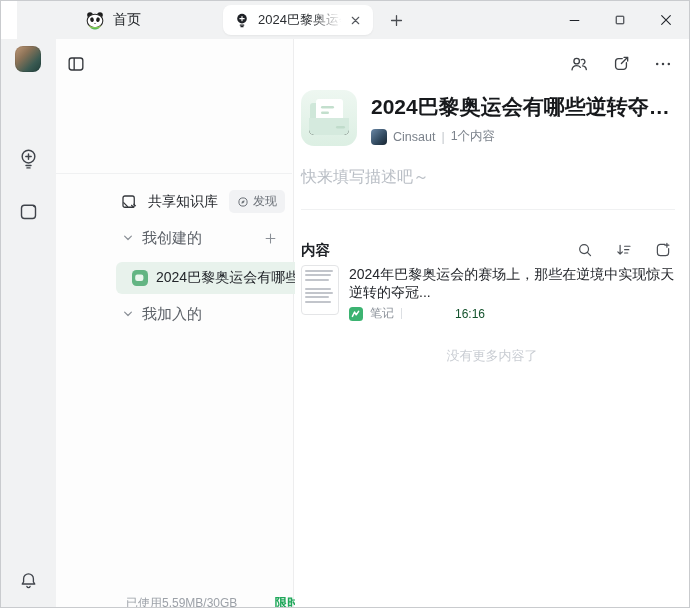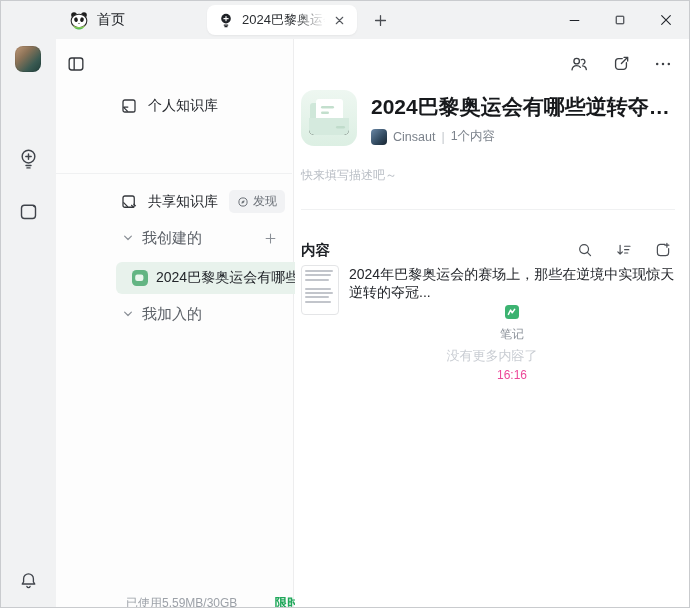--- a/index.html
+++ b/index.html
@@ -3,21 +3,21 @@
 <meta charset="utf-8">
 <style>
   * { margin:0; padding:0; box-sizing:border-box; }
   html,body { background:#e9e9e9; }
   body { font-family:"Liberation Sans","DejaVu Sans",sans-serif; }
   .window{
     position:relative; width:690px; height:608px; background:#fff;
     border:1px solid #c9cbce; overflow:hidden; color:#1f2329;
   }
   
-  .topbar{ position:absolute; left:0; top:0; right:0; height:38px; background:var(--topbar_bg,#f1f2f3); }
+  .topbar{ position:absolute; left:16px; top:0; right:0; height:38px; background:var(--topbar_bg,#f1f2f3); }
   .home-btn{ position:absolute; left:62px; top:4px; height:30px; display:flex; align-items:center; gap:8px; padding:0 6px; border-radius:6px; cursor:default;}
   .home-btn .label{ font-size:14px; color:#23262a; }
   .tab{ position:absolute; left:206px; top:4px; width:150px; height:30px; background:#fff; border-radius:8px;
         display:flex; align-items:center; padding:0 8px 0 11px; box-shadow:0 1px 2px rgba(0,0,0,.05); }
   .tab-title{ flex:1; margin-left:8px; font-size:13px; color:#2a2d31; white-space:nowrap; overflow:hidden;
         -webkit-mask-image:linear-gradient(90deg,#000 62%,transparent 96%); mask-image:linear-gradient(90deg,#000 62%,transparent 96%);}
   .icon-btn{ display:flex; align-items:center; justify-content:center; background:none; border:none; cursor:pointer; padding:0; color:#4a4d52;}
   .tab-close{ width:20px; height:20px; color:#55585e; }
   .new-tab{ position:absolute; left:366px; top:6px; width:26px; height:26px; color:#4a4d52; }
   .win-controls{ position:absolute; right:0; top:0; height:38px; display:flex; }
@@ -52,36 +52,36 @@
   .main{ position:absolute; left:294px; top:38px; right:0; bottom:0; background:#fff; }
   .main-actions{ position:absolute; top:50px; right:13px; display:flex; gap:16px; }
   .main-actions .icon-btn{ width:26px; height:26px; color:#3d4045; }
   .kb-cover{ position:absolute; left:6px; top:51px; width:56px; height:56px; border-radius:13px;
       background:linear-gradient(180deg,#eef7f1 0%,#dcefe3 100%); display:flex; align-items:center; justify-content:center; overflow:hidden;}
   .kb-head-text{ position:absolute; left:76px; top:54px; right:12px; }
   .kb-title{ font-size:21px; font-weight:700; color:#17191c; white-space:nowrap; overflow:hidden; }
   .owner-row{ margin-top:7px; display:flex; align-items:center; gap:6px; font-size:12.5px; color:#7b828b; }
   .owner-avatar{ width:16px; height:16px; border-radius:4px; background:linear-gradient(135deg,#6a87a5 0%,#31495f 60%,#17242f 100%); }
   .owner-sep{ color:#c4c8cd; }
-  .kb-desc{ position:absolute; left:6px; top:128px; font-size:12px; color:#b9bec5; cursor:text; }
+  .kb-desc{ position:absolute; left:6px; top:128px; font-size:16px; color:#b9bec5; cursor:text; }
   .main-divider{ position:absolute; left:6px; right:14px; top:170px; height:1px; background:#f0f1f2; }
   .section-row{ position:absolute; left:6px; right:14px; top:198px; height:26px; display:flex; align-items:center; }
   .section-title{ font-size:14.5px; font-weight:700; color:#1f2227; }
   .section-icons{ margin-left:auto; display:flex; gap:15px; }
   .section-icons .icon-btn{ width:24px; height:24px; color:#4a4e54; }
   .content-item{ position:absolute; left:6px; right:14px; top:226px; display:flex; gap:10px; cursor:pointer; }
   .thumb{ width:38px; height:50px; background:#fff; border:1px solid #e4e5e7; border-radius:4px; padding:4px 3px; flex:none; }
   .thumb .tl{ height:2px; background:#c2c5cb; border-radius:1px; margin-bottom:2.4px; }
   .thumb .tl.w1{width:92%;} .thumb .tl.w2{width:80%;} .thumb .tl.w3{width:88%;} .thumb .tl.sp{background:transparent;}
   .item-body{ flex:1; min-width:0; }
   .item-title{ font-size:14px; line-height:18px; color:#24272c; max-height:42px; overflow:hidden; max-width:336px; }
-  .item-meta{ margin-top:4px; display:flex; align-items:center; gap:7px;flex-direction:column; }
+  .item-meta{ margin-top:4px; display:flex; align-items:center; gap:7px; }
   .item-meta .type{ font-size:12px; color:#8d939b; }
   .item-meta .vdiv{ width:1px; height:11px; background:#dcdfe3; }
-  .item-meta .time{ font-size:12px; color:#ec4899; }
+  .item-meta .time{ font-size:12px; color:#14532d;margin-left:46px; }
   .empty-text{ position:absolute; left:0; right:0; top:308px; text-align:center; font-size:13px; color:#c9cdd3; }
   svg{ display:block; }
 </style>
 </head>
 <body>
 
 <div class="window">
 
   <div class="topbar">
     <div class="home-btn">
@@ -173,29 +173,20 @@
   </div>
 
   <div class="panel">
     <button class="icon-btn collapse-btn" style="position:absolute;left:7px;top:12px;">
       <svg width="20" height="20" viewBox="0 0 24 24" fill="none" stroke="currentColor" stroke-width="1.6">
         <rect x="3.8" y="4.8" width="16.4" height="14.4" rx="3"></rect>
         <path d="M9.8 4.8v14.4"></path>
       </svg>
     </button>
 
-    <div class="nav-row" style="top:52px;">
-      <span class="nv-icon">
-        <svg width="18" height="18" viewBox="0 0 24 24" fill="none" stroke="currentColor" stroke-width="1.7" stroke-linejoin="round">
-          <rect x="4" y="4" width="16" height="16" rx="2.5"></rect>
-          <path d="M4.5 13.5l6 6M11 13.5H4.5"></path>
-        </svg>
-      </span>
-      <span class="nv-label">个人知识库</span>
-    </div>
 
     <div class="panel-divider"></div>
 
     <div class="nav-row" style="top:148px;">
       <span class="nv-icon">
         <svg width="18" height="18" viewBox="0 0 24 24" fill="none" stroke="currentColor" stroke-width="1.7" stroke-linejoin="round">
           <rect x="4" y="4" width="15" height="15" rx="2.5"></rect>
           <path d="M4.5 12.5l6 6M15 16l3.5 3.5M18 14.5l3 3"></path>
         </svg>
       </span>

